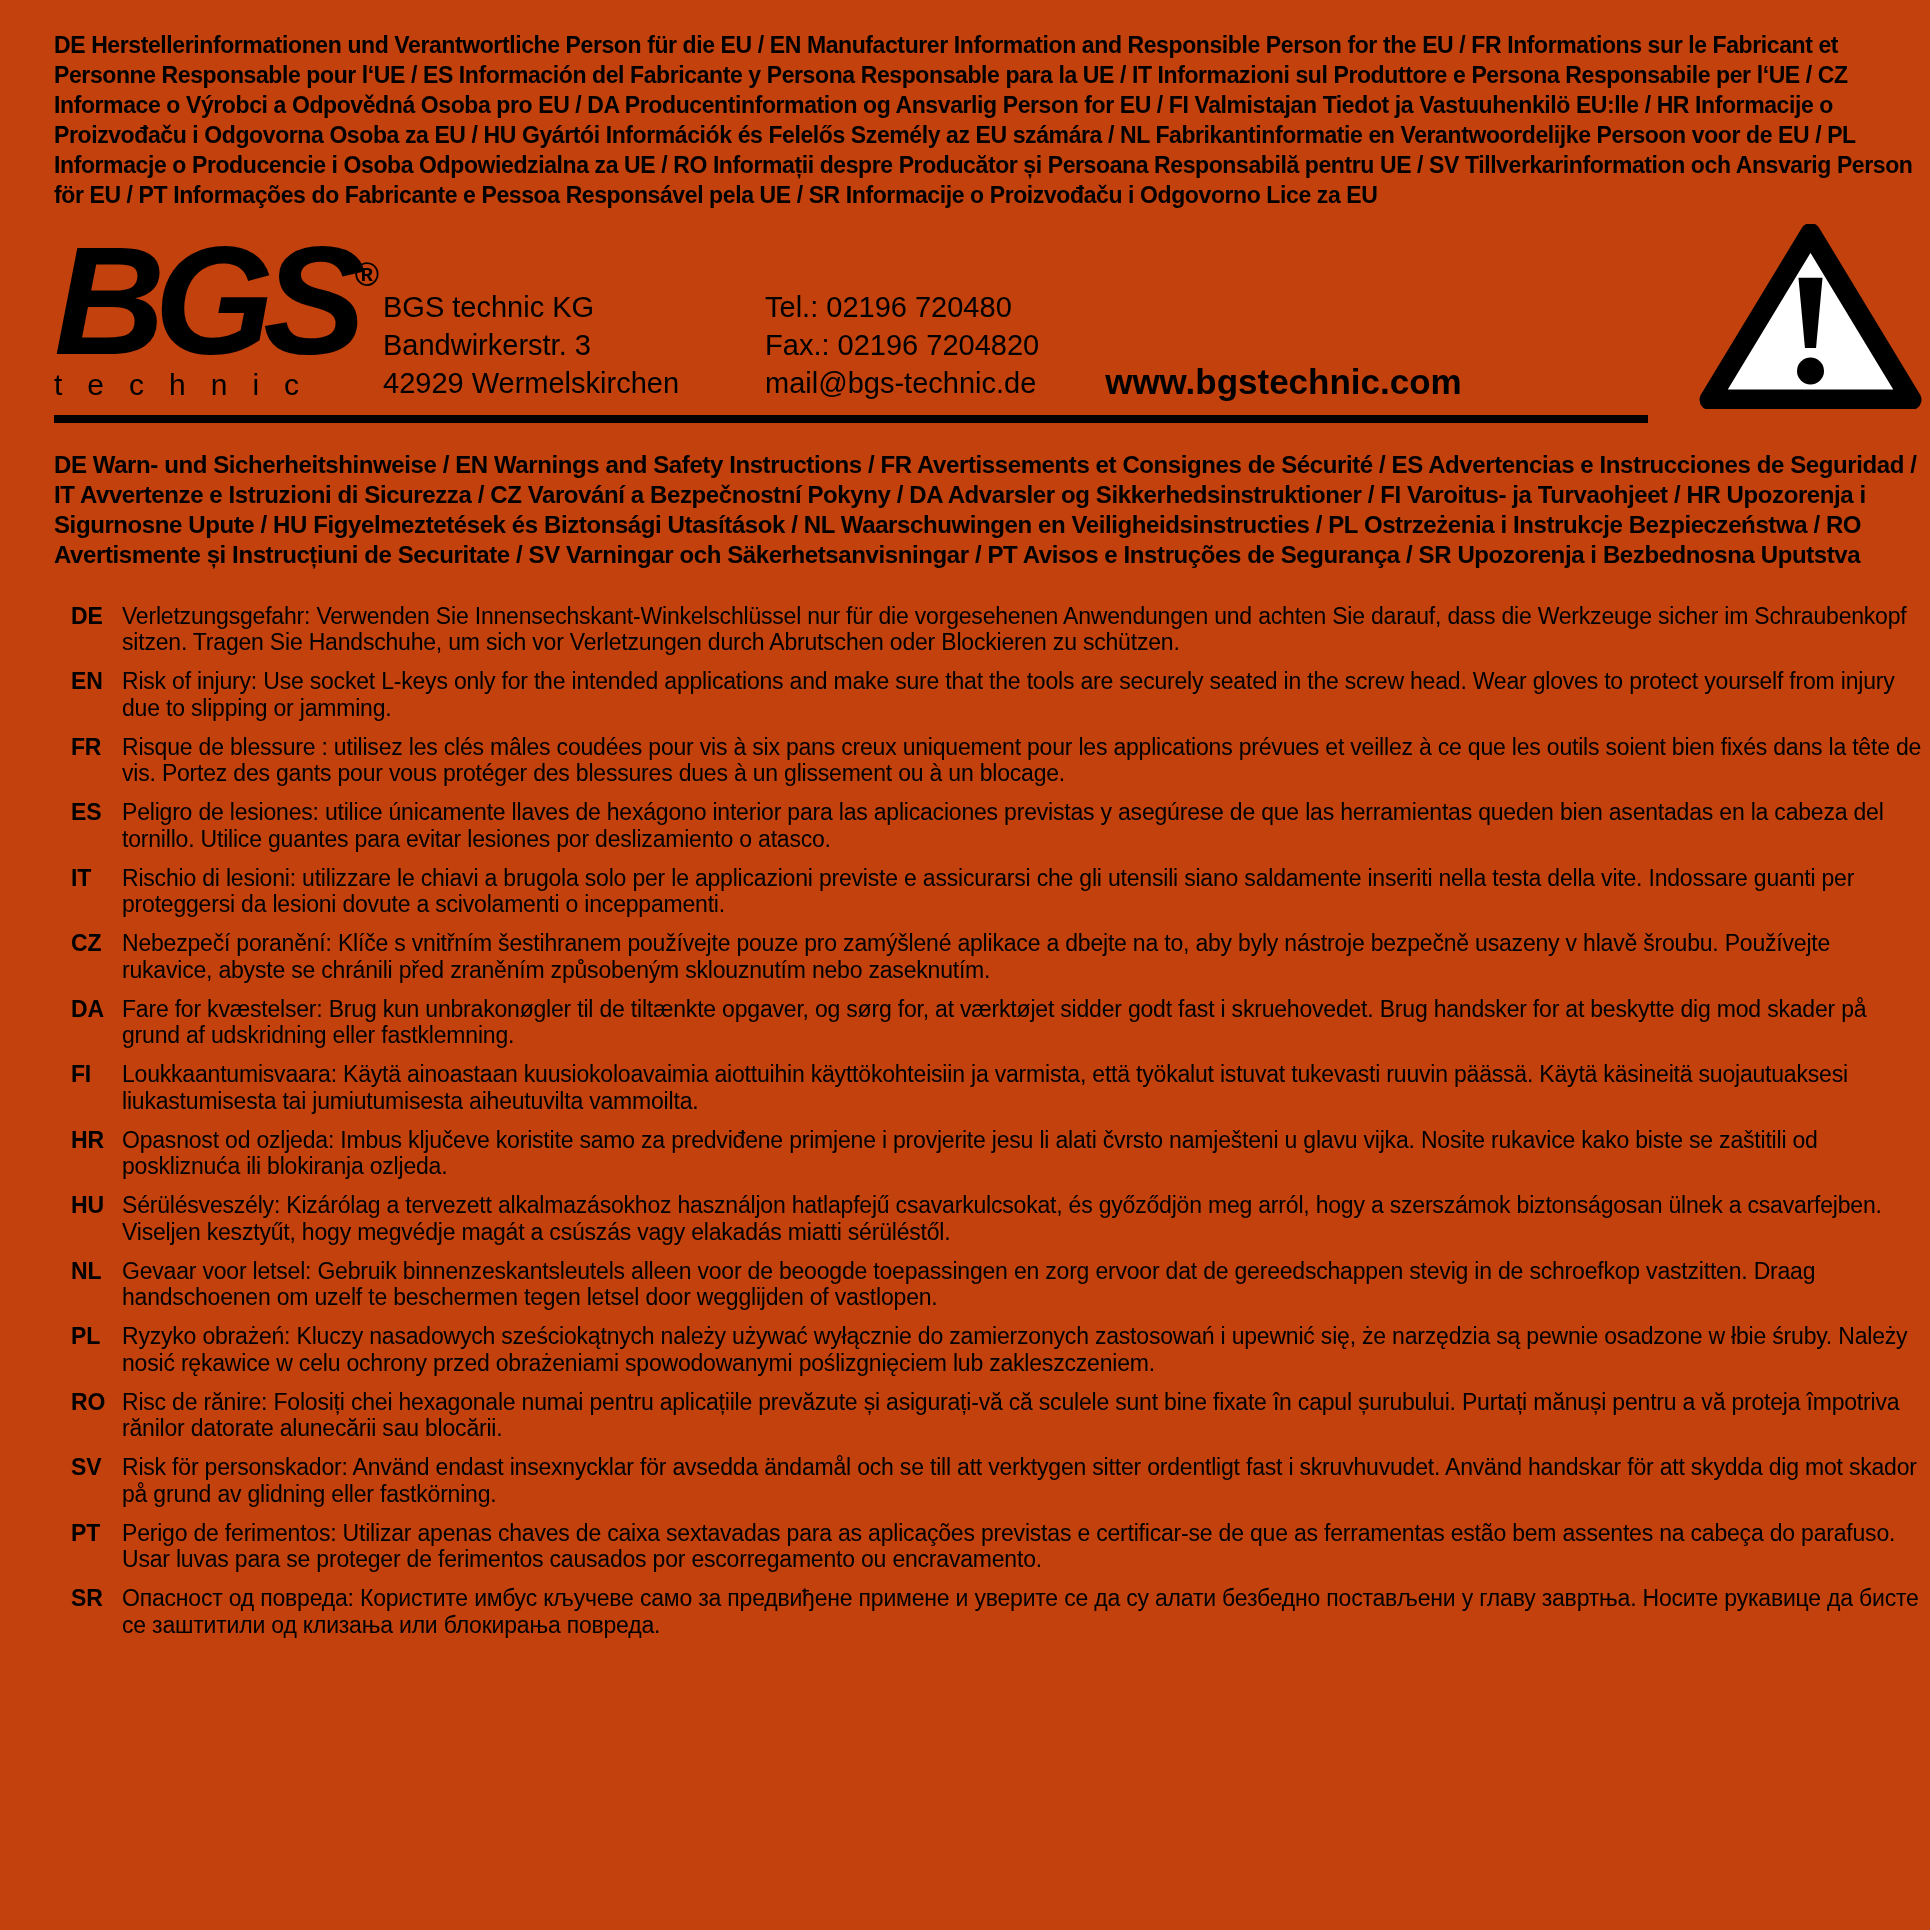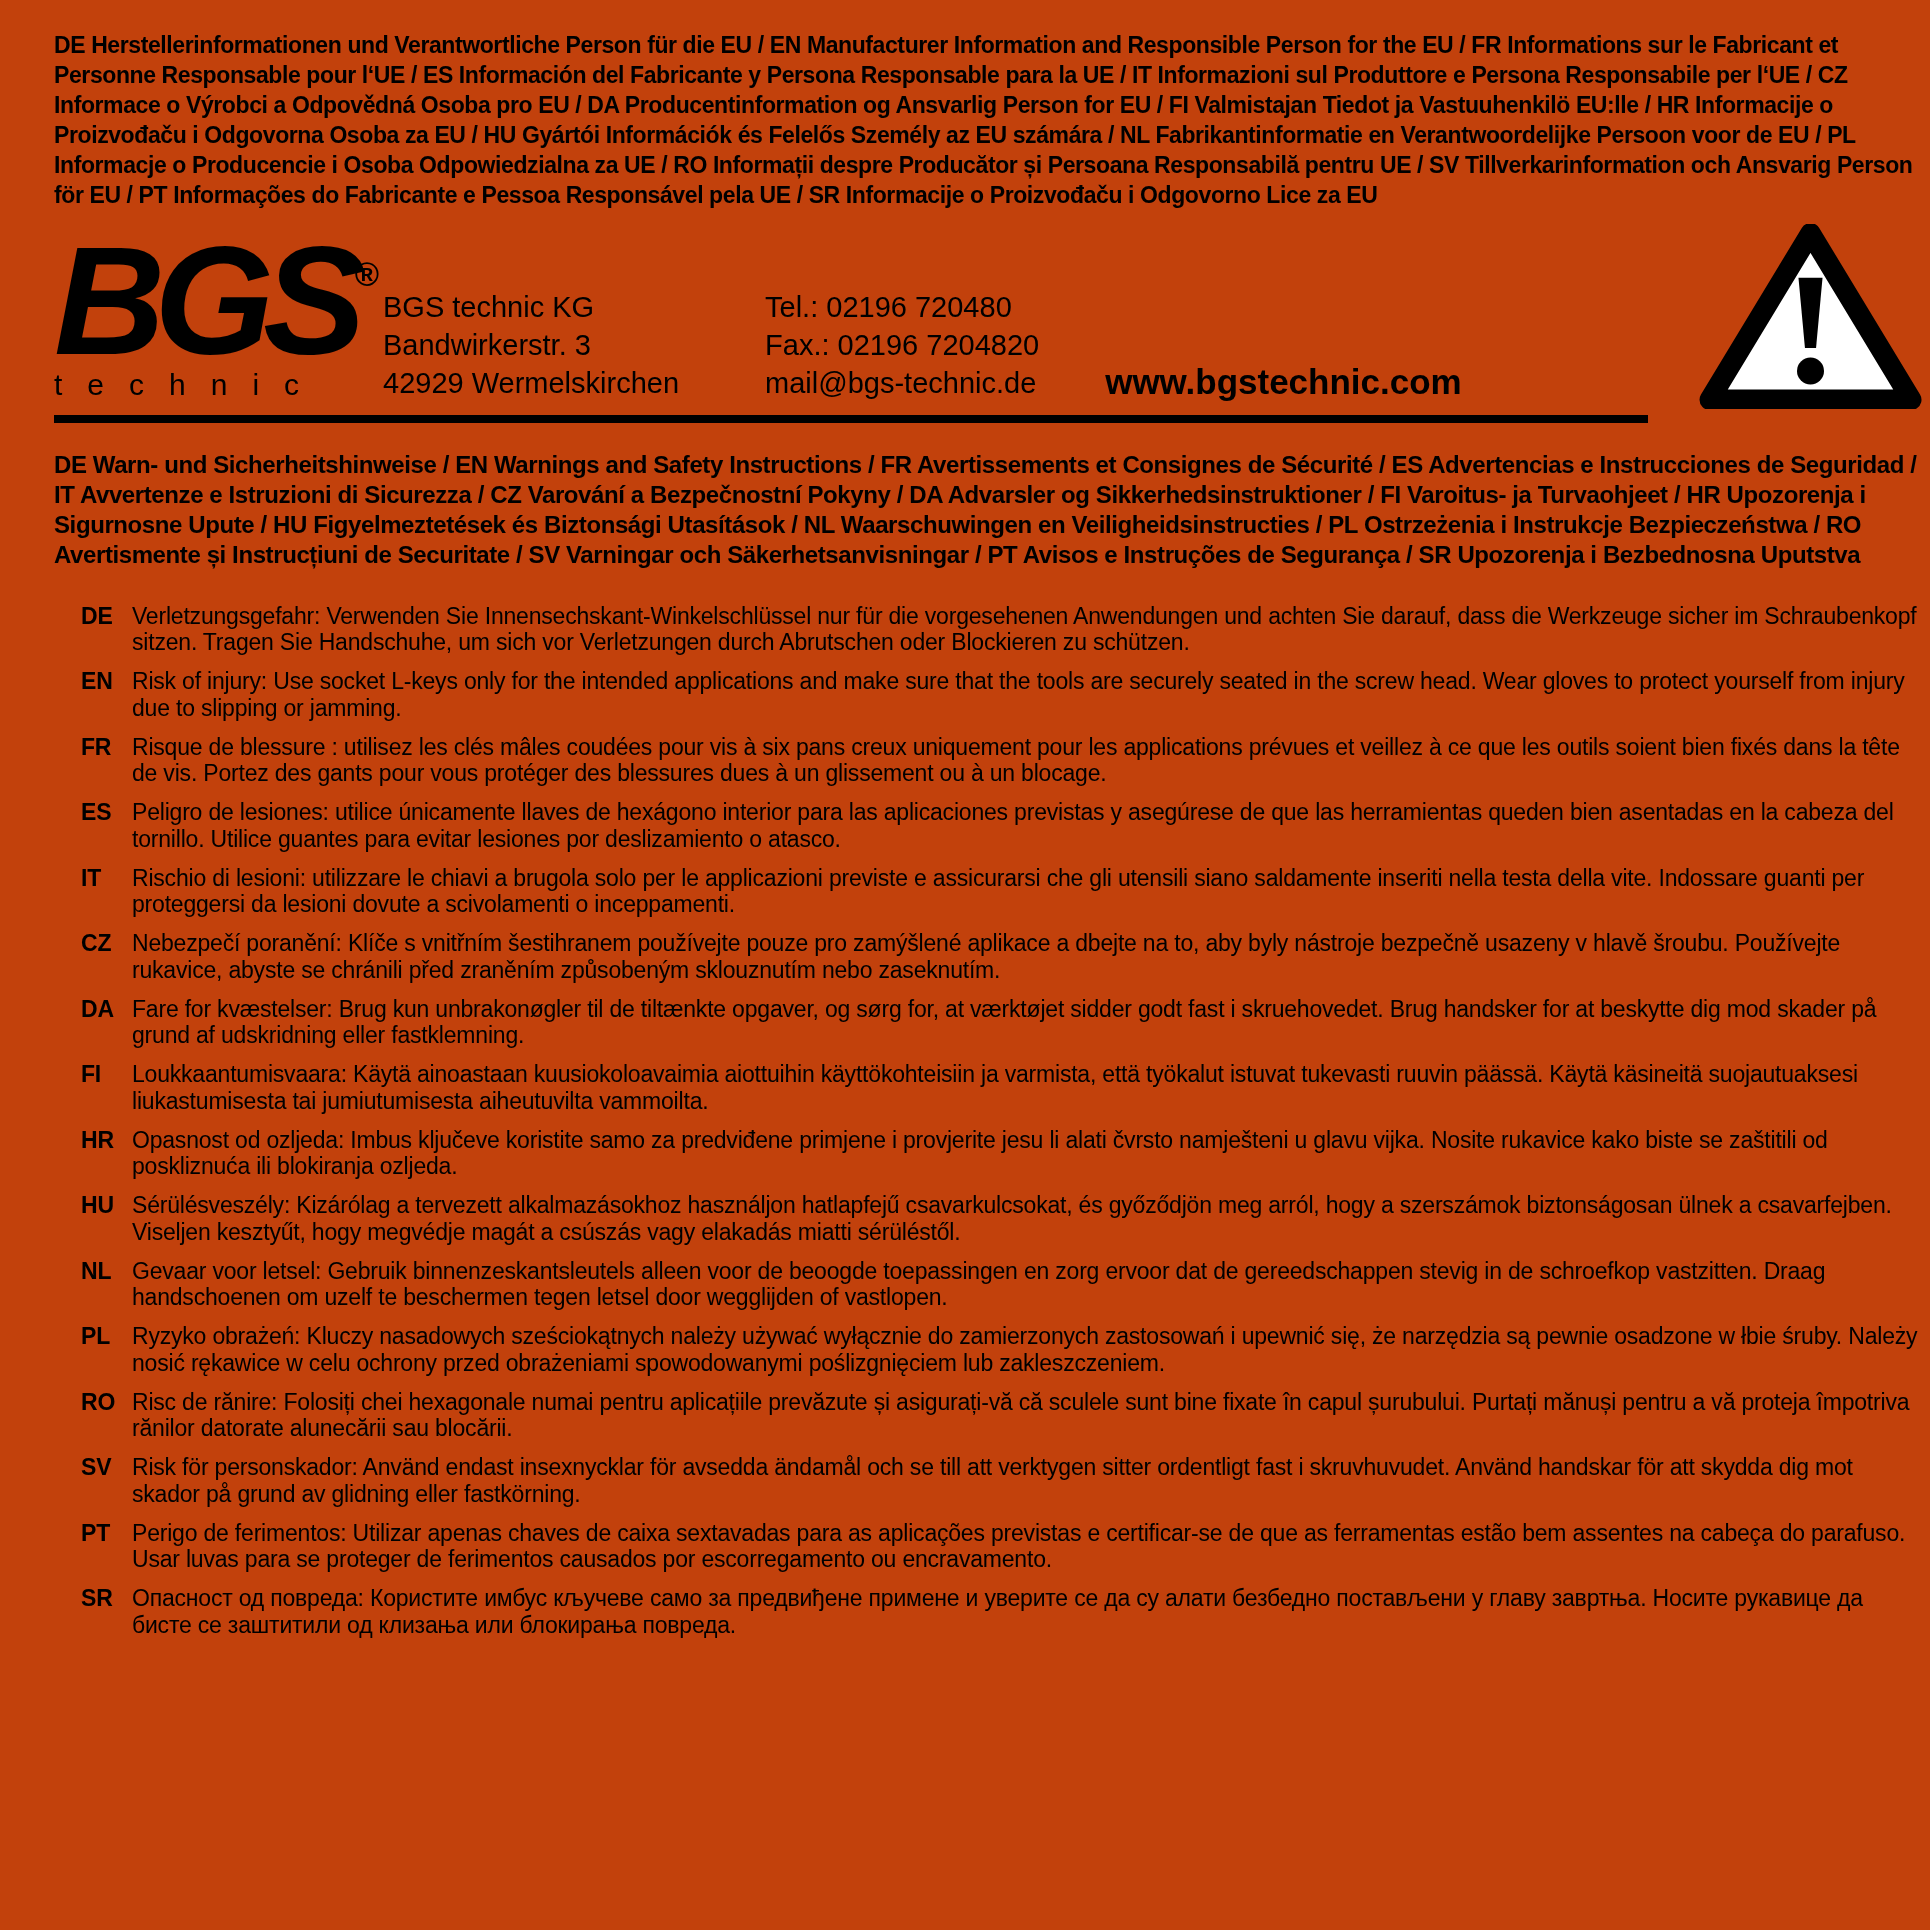--- a/index.html
+++ b/index.html
@@ -41,21 +41,21 @@
     width:1594px;height:8.6px;background:#000;
   }
   .safety-header{
     margin:26.5px 31px 0 31px;
     font-size:24px;line-height:30px;font-weight:bold;
     letter-spacing:-0.4px;
   }
   .warnings{margin:33px 31px 0 31px;}
   .warning-row{display:flex;margin-bottom:12.5px;}
   .warning-row .code{
-    flex:none;width:51px;margin-left:27px;
+    flex:none;width:51px;margin-left:17px;
     font-weight:bold;font-size:23px;line-height:26.5px;letter-spacing:-0.2px;
   }
   .warning-row .text{
     flex:1;
     font-size:23px;line-height:26.5px;letter-spacing:-0.2px;
   }
 </style>
 </head>
 <body>
 

